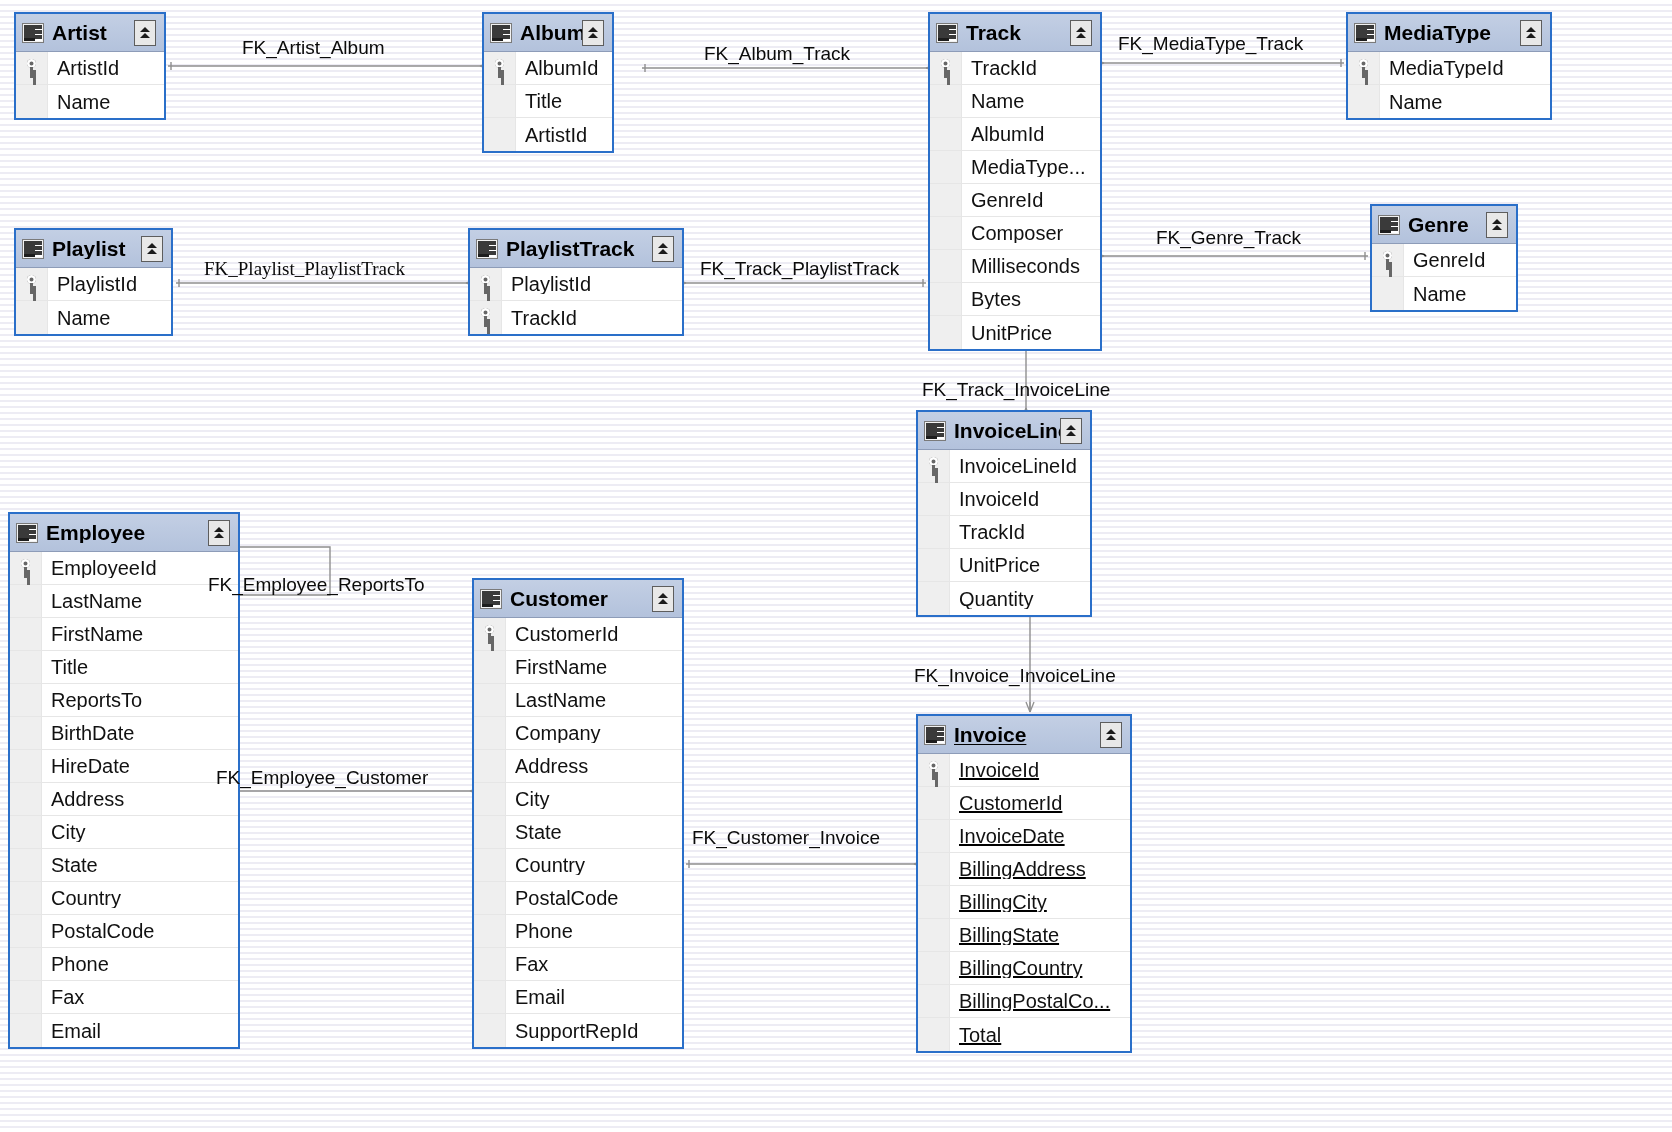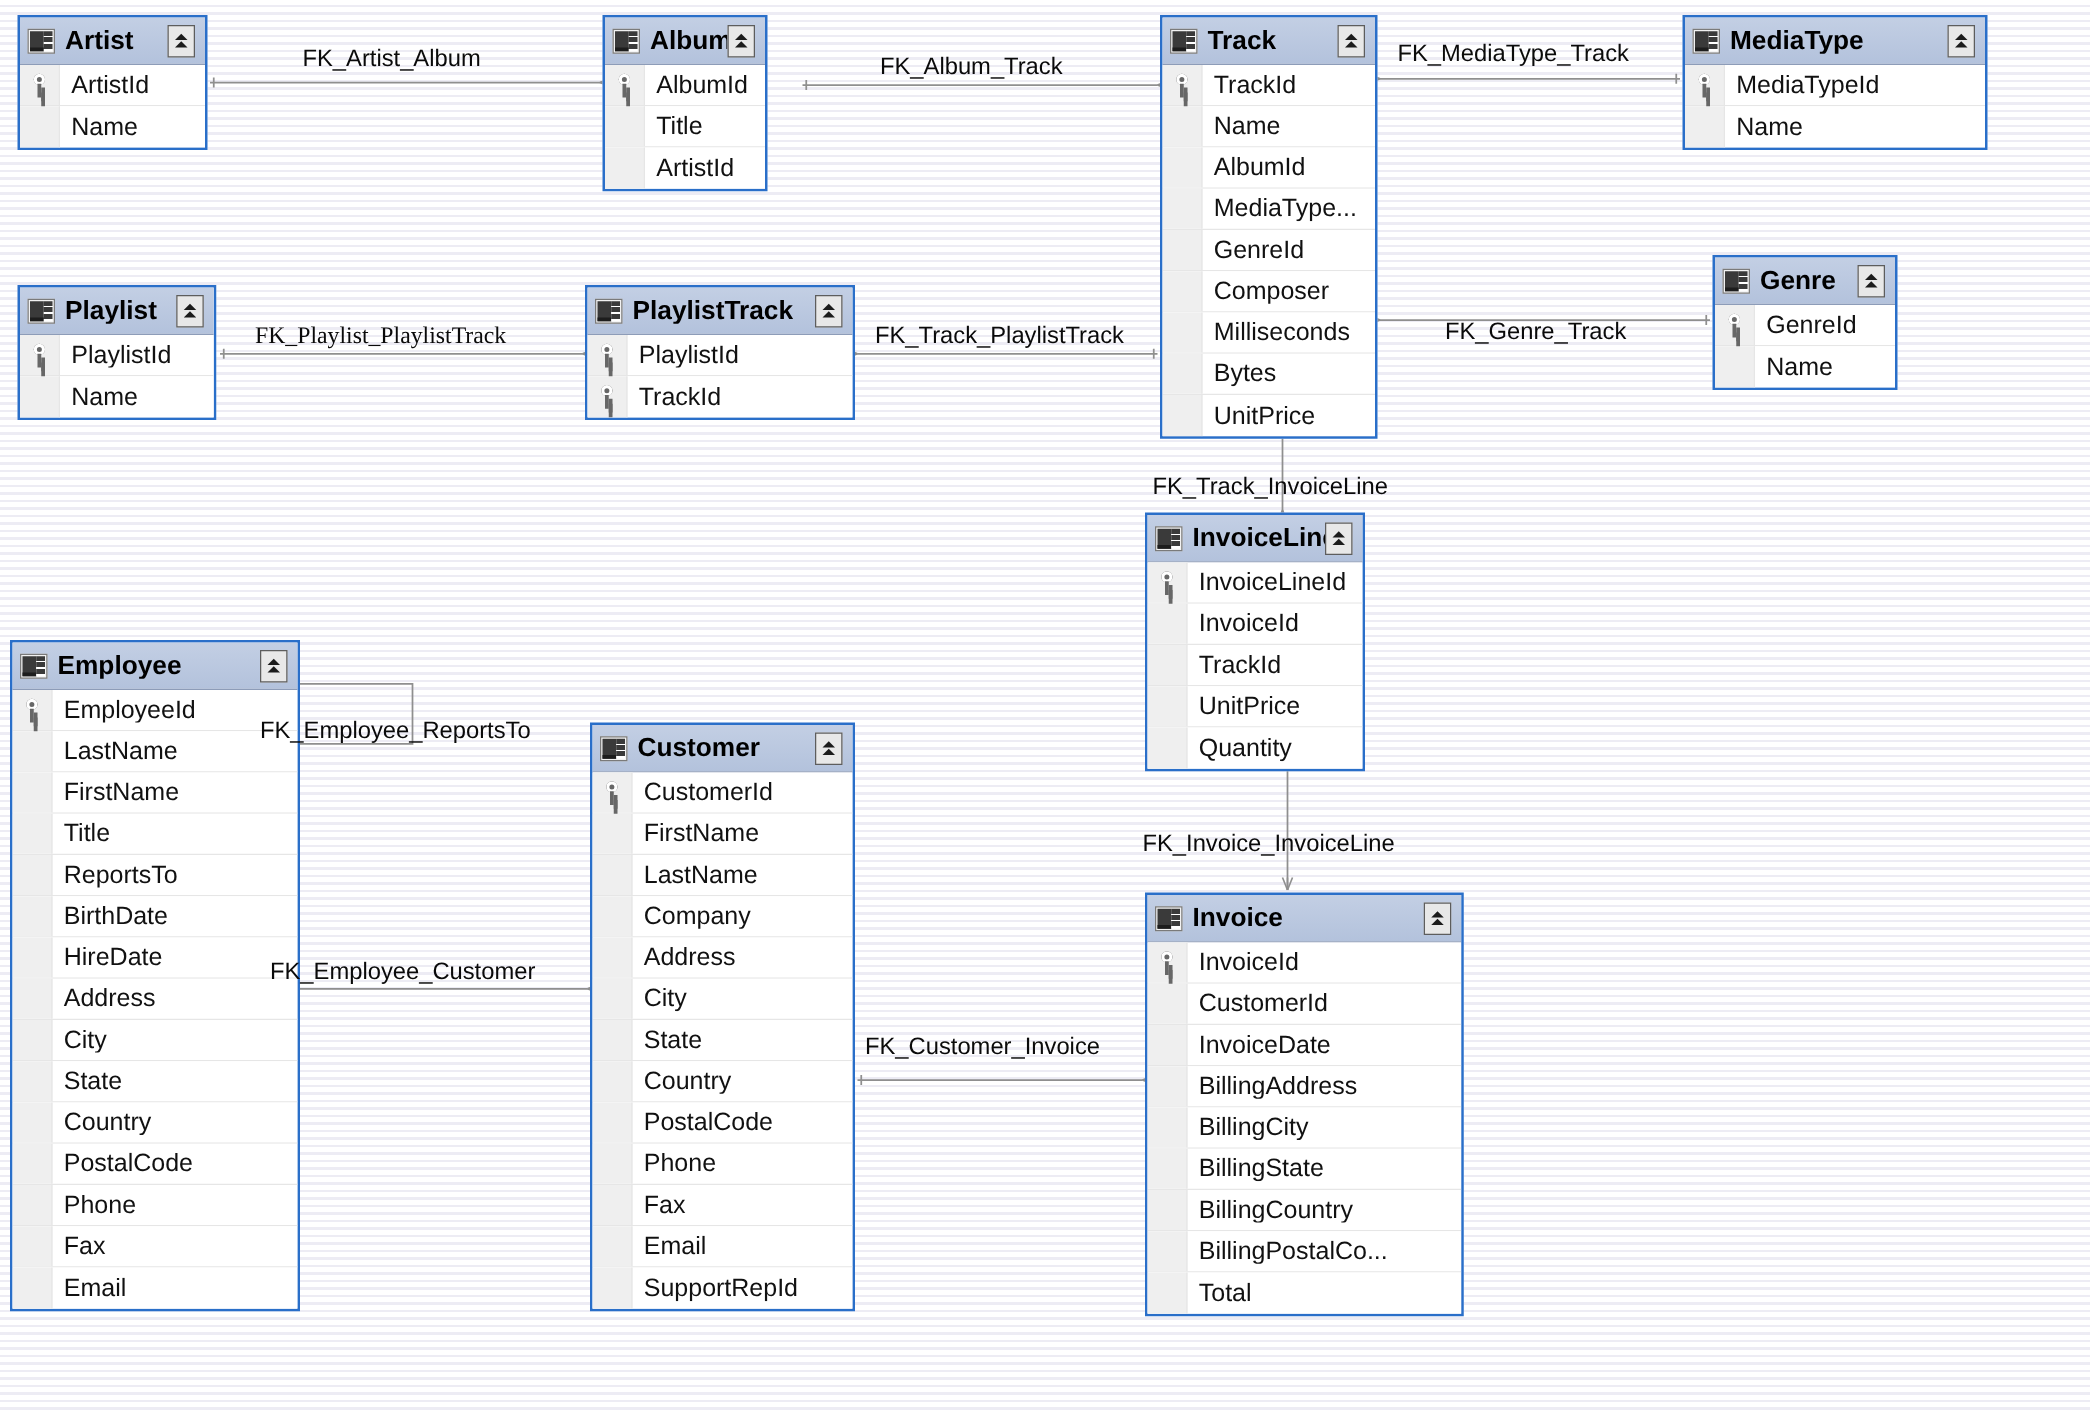--- a/index.html
+++ b/index.html
@@ -260,21 +260,21 @@
       <line x1="205" y1="787" x2="205" y2="795" stroke="#8f8f8f" stroke-width="1.4"></line>
       <use href="#cf-right" x="914" y="864"></use>
       <line x1="689" y1="860" x2="689" y2="868" stroke="#8f8f8f" stroke-width="1.4"></line>
     </g>
   </svg>
 
   <div id="rel-labels">
       <div class="rel-label" style="left: 242px; top: 38px;">FK_Artist_Album</div>
       <div class="rel-label" style="left: 704px; top: 44px;">FK_Album_Track</div>
       <div class="rel-label" style="left: 1118px; top: 34px;">FK_MediaType_Track</div>
-      <div class="rel-label" style="left: 1156px; top: 228px; margin-top: 28px;">FK_Genre_Track</div>
+      <div class="rel-label" style="left: 1156px; top: 228px;">FK_Genre_Track</div>
       <div class="rel-label" style="left: 204px; top: 259px; font-family: Liberation Serif, serif;">FK_Playlist_PlaylistTrack</div>
       <div class="rel-label" style="left: 700px; top: 259px;">FK_Track_PlaylistTrack</div>
       <div class="rel-label" style="left: 922px; top: 380px;">FK_Track_InvoiceLine</div>
       <div class="rel-label" style="left: 914px; top: 666px;">FK_Invoice_InvoiceLine</div>
       <div class="rel-label" style="left: 208px; top: 575px;">FK_Employee_ReportsTo</div>
       <div class="rel-label" style="left: 216px; top: 768px;">FK_Employee_Customer</div>
       <div class="rel-label" style="left: 692px; top: 828px;">FK_Customer_Invoice</div>
     </div>
 
   <div id="tables">
@@ -369,21 +369,21 @@
           <div class="row">
             <div class="gutter"></div>
             <div class="fname">Bytes</div>
           </div>
           <div class="row">
             <div class="gutter"></div>
             <div class="fname">UnitPrice</div>
           </div>
         </div>
       </div>
-      <div class="tbl" style="left: 1346px; top: 12px; width: 244px;">
+      <div class="tbl" style="left: 1346px; top: 12px; width: 206px;">
         <div class="tbl-head">
           <span class="ico-table"></span>
           <span class="tbl-title">MediaType</span>
           <span class="ico-collapse">
             <span class="chev"></span>
             <span class="chev"></span>
           </span>
         </div>
         <div class="fields">
           <div class="row">
@@ -633,21 +633,21 @@
           <div class="row">
             <div class="gutter"></div>
             <div class="fname">Email</div>
           </div>
           <div class="row">
             <div class="gutter"></div>
             <div class="fname">SupportRepId</div>
           </div>
         </div>
       </div>
-      <div class="tbl" style="left: 916px; top: 714px; width: 255px;">
+      <div class="tbl" style="left: 916px; top: 714px; width: 216px; text-decoration: underline;">
         <div class="tbl-head">
           <span class="ico-table"></span>
           <span class="tbl-title">Invoice</span>
           <span class="ico-collapse">
             <span class="chev"></span>
             <span class="chev"></span>
           </span>
         </div>
         <div class="fields">
           <div class="row">

